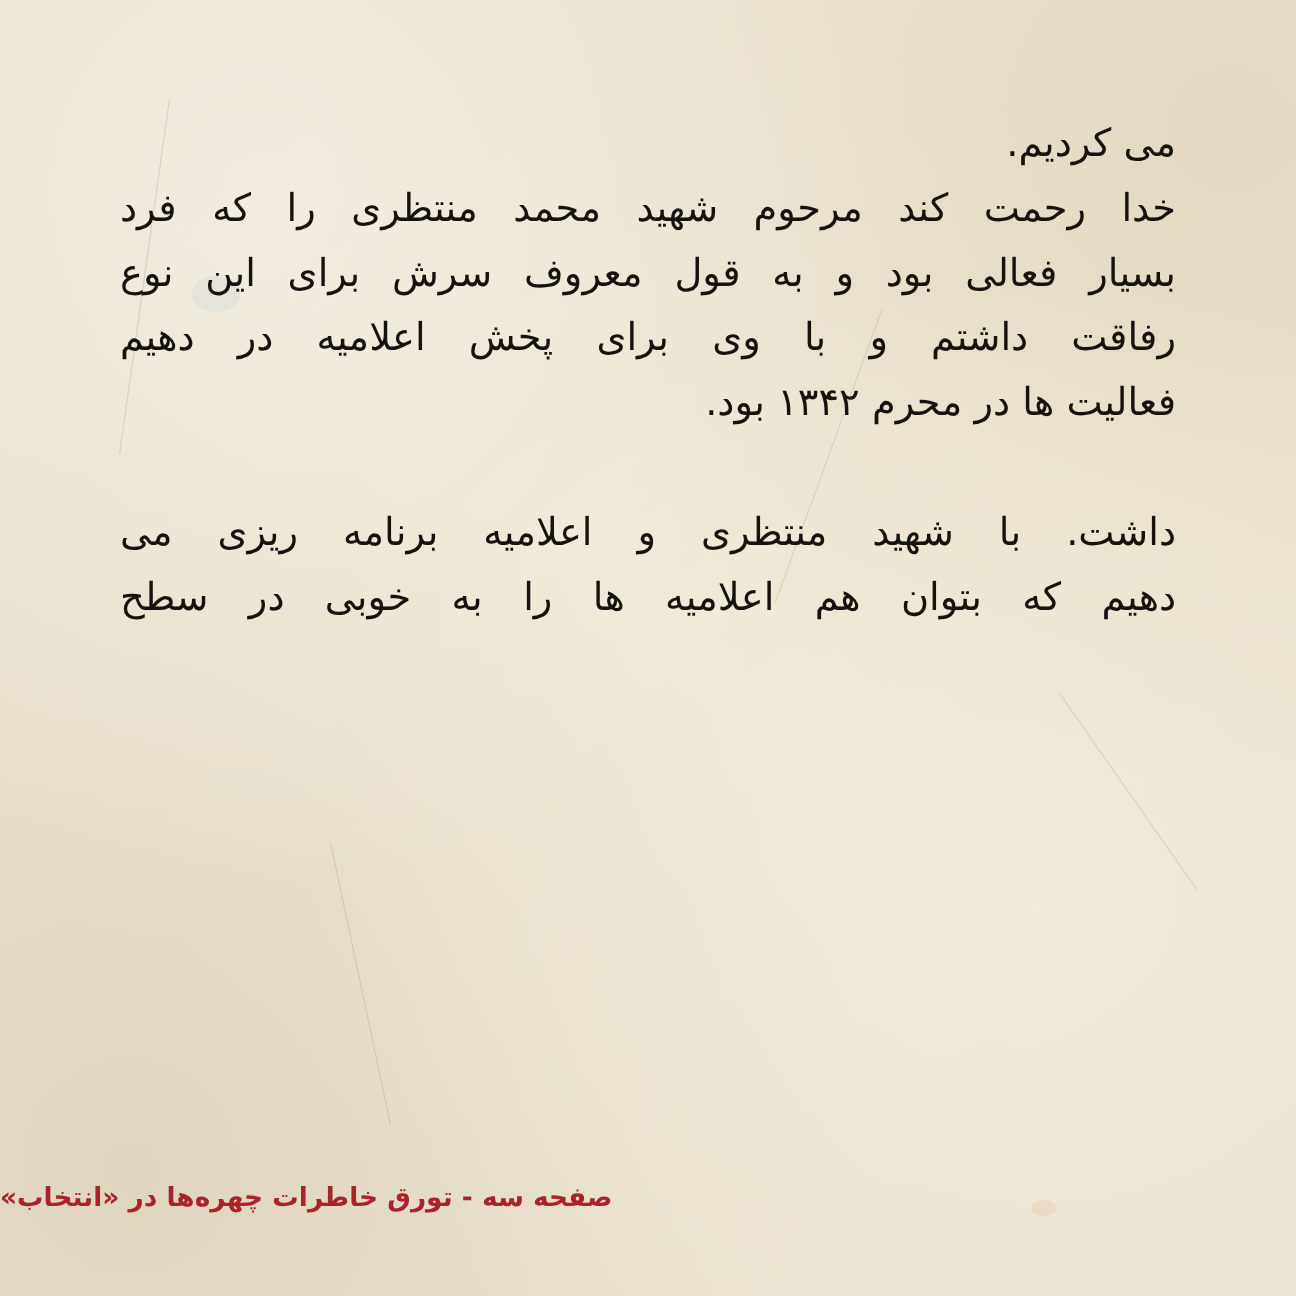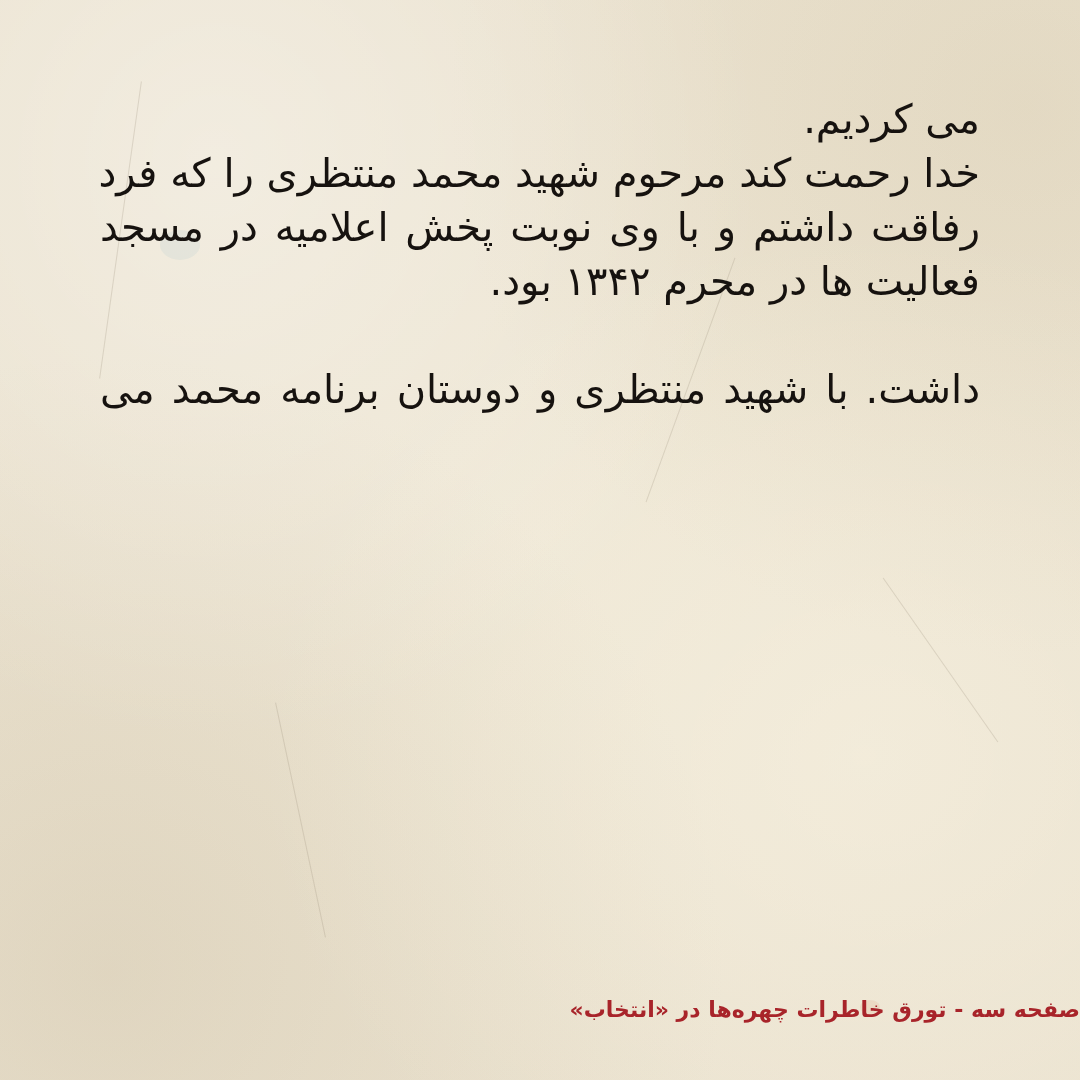--- a/index.html
+++ b/index.html
@@ -41,21 +41,21 @@
     .page {
       position: absolute;
       left: 100px;
       right: 100px;
       top: 92px;
       direction: rtl;
       text-align: justify;
       text-align-last: right;
     }
     .paragraph {
-      font-size: 40px;
+      font-size: 32px;
       line-height: 54px;
       margin: 0;
       color: #16120f;
     }
     .line {
       display: block;
       text-align: justify;
       text-align-last: justify;
       white-space: nowrap;
     }
@@ -63,46 +63,47 @@
       text-align-last: right;
     }
     .spacer {
       height: 54px;
     }
     .caption {
       position: absolute;
       left: 0;
       right: 0;
       top: 986px;
-      text-align: right;
+      text-align: left;
       direction: rtl;
       font-size: 22px;
       font-weight: bold;
       color: #a8242a;
-      margin-top: 11px;
     }
   </style>
 </head>
 <body>
 
 <div class="paper-crease crease-1"></div>
 <div class="paper-crease crease-2"></div>
 <div class="paper-crease crease-3"></div>
 <div class="paper-crease crease-4"></div>
 <div class="stain stain-1"></div>
 <div class="stain stain-2"></div>
 
 <main class="page">
   <p class="paragraph">
     <span class="line last">می کردیم.</span>
     <span class="line">خدا رحمت کند مرحوم شهید محمد منتظری را که فرد</span>
-    <span class="line">رفاقت داشتم و با وی نوبت پخش اعلامیه در مسجد</span>
+    <span class="line">بسیار فعالی بود و به قول معروف سرش برای این نوع</span>
+    <span class="line">رفاقت داشتم و با وی برای پخش اعلامیه در دهیم</span>
     <span class="line last">فعالیت ها در محرم ۱۳۴۲ بود.</span>
   </p>
 
   <div class="spacer"></div>
 
   <p class="paragraph">
-    <span class="line">داشت. با شهید منتظری و دوستان برنامه محمد می</span>
+    <span class="line">داشت. با شهید منتظری و اعلامیه برنامه ریزی می</span>
+    <span class="line">دهیم که بتوان هم اعلامیه ها را به خوبی در سطح</span>
   </p>
 </main>
 
 <div class="caption">صفحه سه - تورق خاطرات چهره‌ها در «انتخاب»</div>
 
 </body></html>

